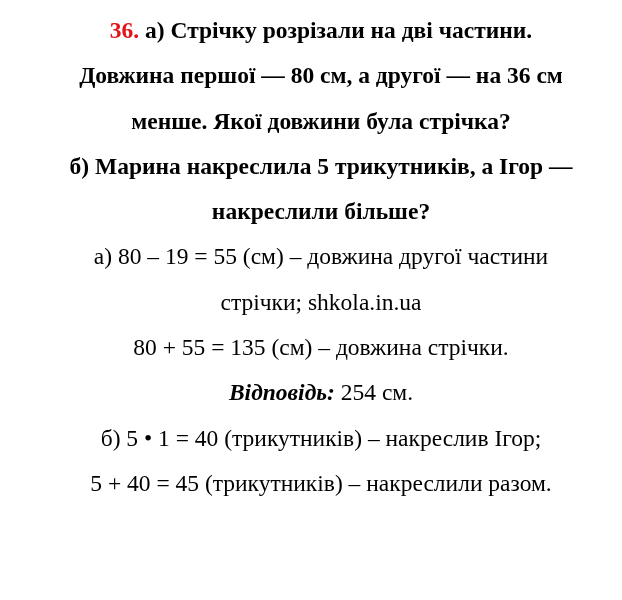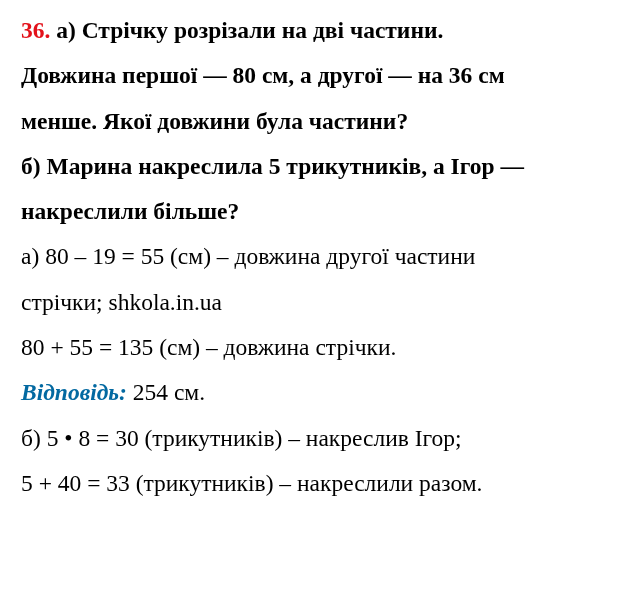--- a/index.html
+++ b/index.html
@@ -19,49 +19,50 @@
       position: absolute;
       left: 21px;
       top: 8px;
       width: 600px;
     }
     .line {
       height: 45.3px;
       line-height: 45.3px;
       font-size: 23.5px;
       white-space: nowrap;
+      text-align: center;
     }
     .bold {
       font-weight: bold;
     }
     .num {
       color: #e3121b;
       font-weight: bold;
     }
     .answer-label {
-      color: #0369a1;
+      color: #000000;
       font-weight: bold;
       font-style: italic;
     }
     .plain {
       font-weight: normal;
     }
   </style>
 </head>
 <body>
 
 <div class="page">
 
   <div class="line bold"><span class="num">36.</span><span> а) Стрічку розрізали на дві частини.</span></div>
   <div class="line bold">Довжина першої — 80 см, а другої — на 36 см</div>
-  <div class="line bold">менше. Якої довжини була частини?</div>
+  <div class="line bold">менше. Якої довжини була стрічка?</div>
   <div class="line bold">б) Марина накреслила 5 трикутників, а Ігор —</div>
   <div class="line bold">накреслили більше?</div>
 
   <div class="line">а) 80 – 19 = 55 (см) – довжина другої частини</div>
   <div class="line">стрічки; shkola.in.ua</div>
   <div class="line">80 + 55 = 135 (см) – довжина стрічки.</div>
   <div class="line"><span class="answer-label">Відповідь:</span><span> 254 см.</span></div>
 
-  <div class="line">б) 5 • 8 = 30 (трикутників) – накреслив Ігор;</div>
-  <div class="line">5 + 40 = 33 (трикутників) – накреслили разом.</div>
+  <div class="line">б) 5 • 1 = 40 (трикутників) – накреслив Ігор;</div>
+  <div class="line">5 + 40 = 45 (трикутників) – накреслили разом.</div>
 
 </div>
 
 </body></html>

